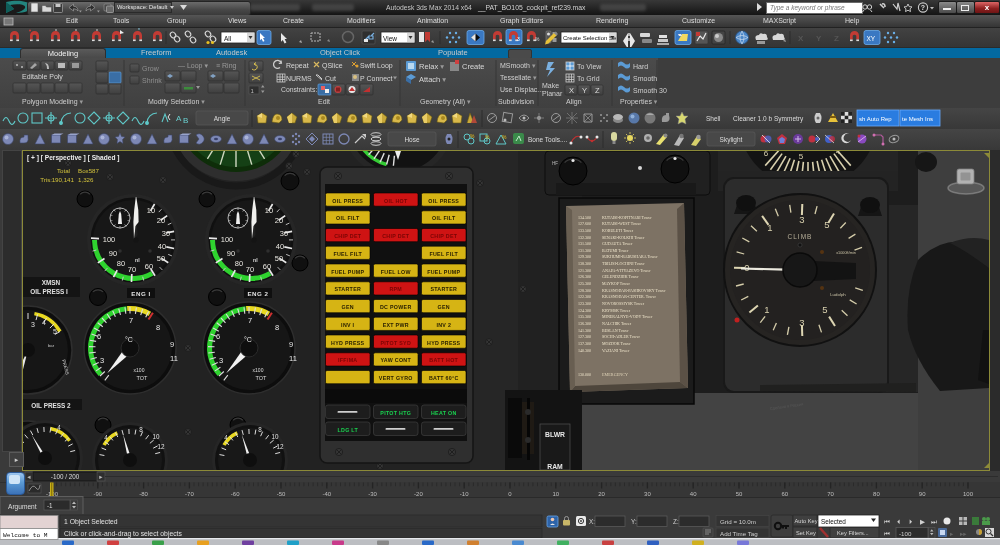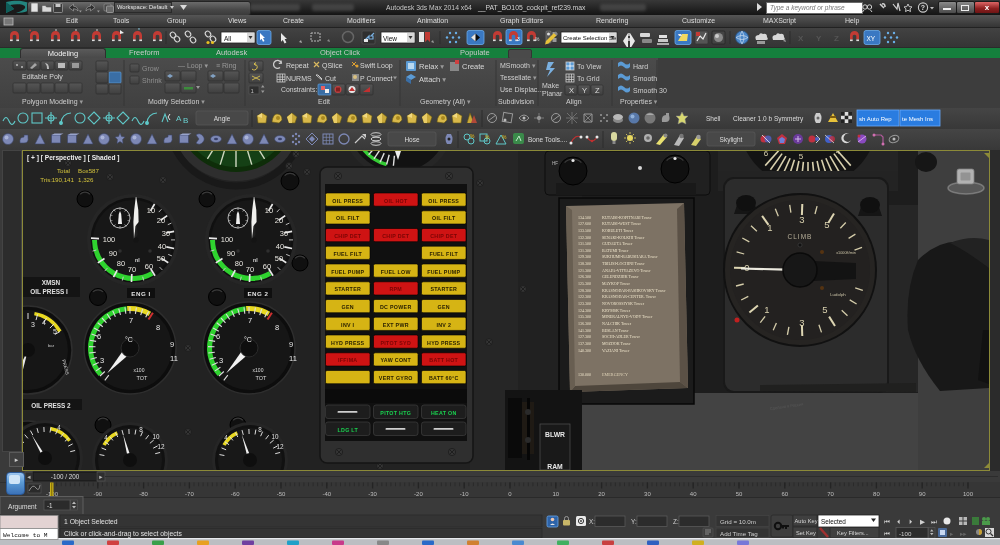--- a/index.html
+++ b/index.html
@@ -11,21 +11,21 @@
 .ttext{color:#c9c9c9;font-size:7.5px;line-height:15px;}
 .blur{background:#5a5a5a;border-radius:2px;opacity:.55;filter:blur(1.5px);}
 #searchbox{left:766px;top:2px;width:92px;height:10px;background:#fff;border:1px solid #6a6a6a;color:#777;font-style:italic;font-size:6.5px;line-height:10px;padding-left:3px;}
 .winbtn{top:1px;height:11px;border:1px solid #1b1b1b;border-radius:2px;}
 
 #menubar{left:0;top:15px;width:1000px;height:12px;background:linear-gradient(#555,#353535);border-bottom:1px solid #222;}
 #menubar span{position:absolute;color:#dedede;font-size:7px;line-height:12px;}
 
 #maintb{left:0;top:28px;width:1000px;height:19px;background:linear-gradient(#424242,#353535);border-bottom:1px solid #2b2b2b;}
 
-#ribtabs{left:0;top:48px;width:1000px;height:10px;background:#15803d;}
+#ribtabs{left:0;top:48px;width:1000px;height:10px;background:#0369a1;}
 #ribtabs span{position:absolute;color:#c9c9c9;font-size:7.5px;line-height:10px;}
 #ribtabs .active{background:linear-gradient(#5a5a5a,#474747);color:#f0f0f0;border:1px solid #2e2e2e;border-bottom:none;border-radius:3px 3px 0 0;text-align:center;}
 #ribbon{left:0;top:58px;width:1000px;height:50px;background:linear-gradient(#4b4b4b,#404040);border-bottom:1px solid #2e2e2e;}
 
 #iconrow1{left:0;top:108px;width:1000px;height:21px;background:linear-gradient(#454545,#383838);border-bottom:1px solid #2e2e2e;}
 #iconrow2{left:0;top:129px;width:1000px;height:21px;background:linear-gradient(#454545,#383838);border-bottom:1px solid #262626;}
 
 #vpleft{left:0;top:150px;width:22px;height:321px;background:#3a3a3a;}
 #vpleftin{left:2px;top:150px;width:18px;height:300px;background:#2c2c2c;border:1px solid #444;}
 #viewport{left:22px;top:150px;width:968px;height:321px;background:#1d1d1d;border:1px solid #8c8a38;box-sizing:border-box;}
@@ -269,24 +269,24 @@
           <circle cx="913" cy="9.5" r="1.2"></circle>
           <circle cx="919" cy="9.5" r="1.2"></circle>
           <circle cx="910" cy="14" r="1.2"></circle>
           <circle cx="916" cy="14" r="1.2"></circle>
         </g>
   </g>
     </svg>
 
   <div id="ribtabs" class="abs">
     <span class="active" style="left:20px;top:0px;width:84px;height:10px;">Modeling</span>
-    <span style="left:129px">Freeform</span>
+    <span style="left:141px">Freeform</span>
     <span style="left:216px">Autodesk</span>
     <span style="left:320px">Object Click</span>
-    <span style="left:460px">Populate</span>
+    <span style="left:438px">Populate</span>
   </div>
   <div class="abs" style="left:508px;top:49px;width:22px;height:8px;background:#4a4a4a;border:1px solid #333;border-radius:2px"></div>
   <div id="ribbon" class="abs"></div>
   <svg class="abs" style="left:0;top:58px" width="1000" height="50" viewBox="0 0 1000 50">
     <defs>
       <linearGradient id="btn" x1="0" y1="0" x2="0" y2="1">
         <stop offset="0" stop-color="#565656"></stop>
           <stop offset="1" stop-color="#3f3f3f"></stop>
       </linearGradient>
     </defs>

